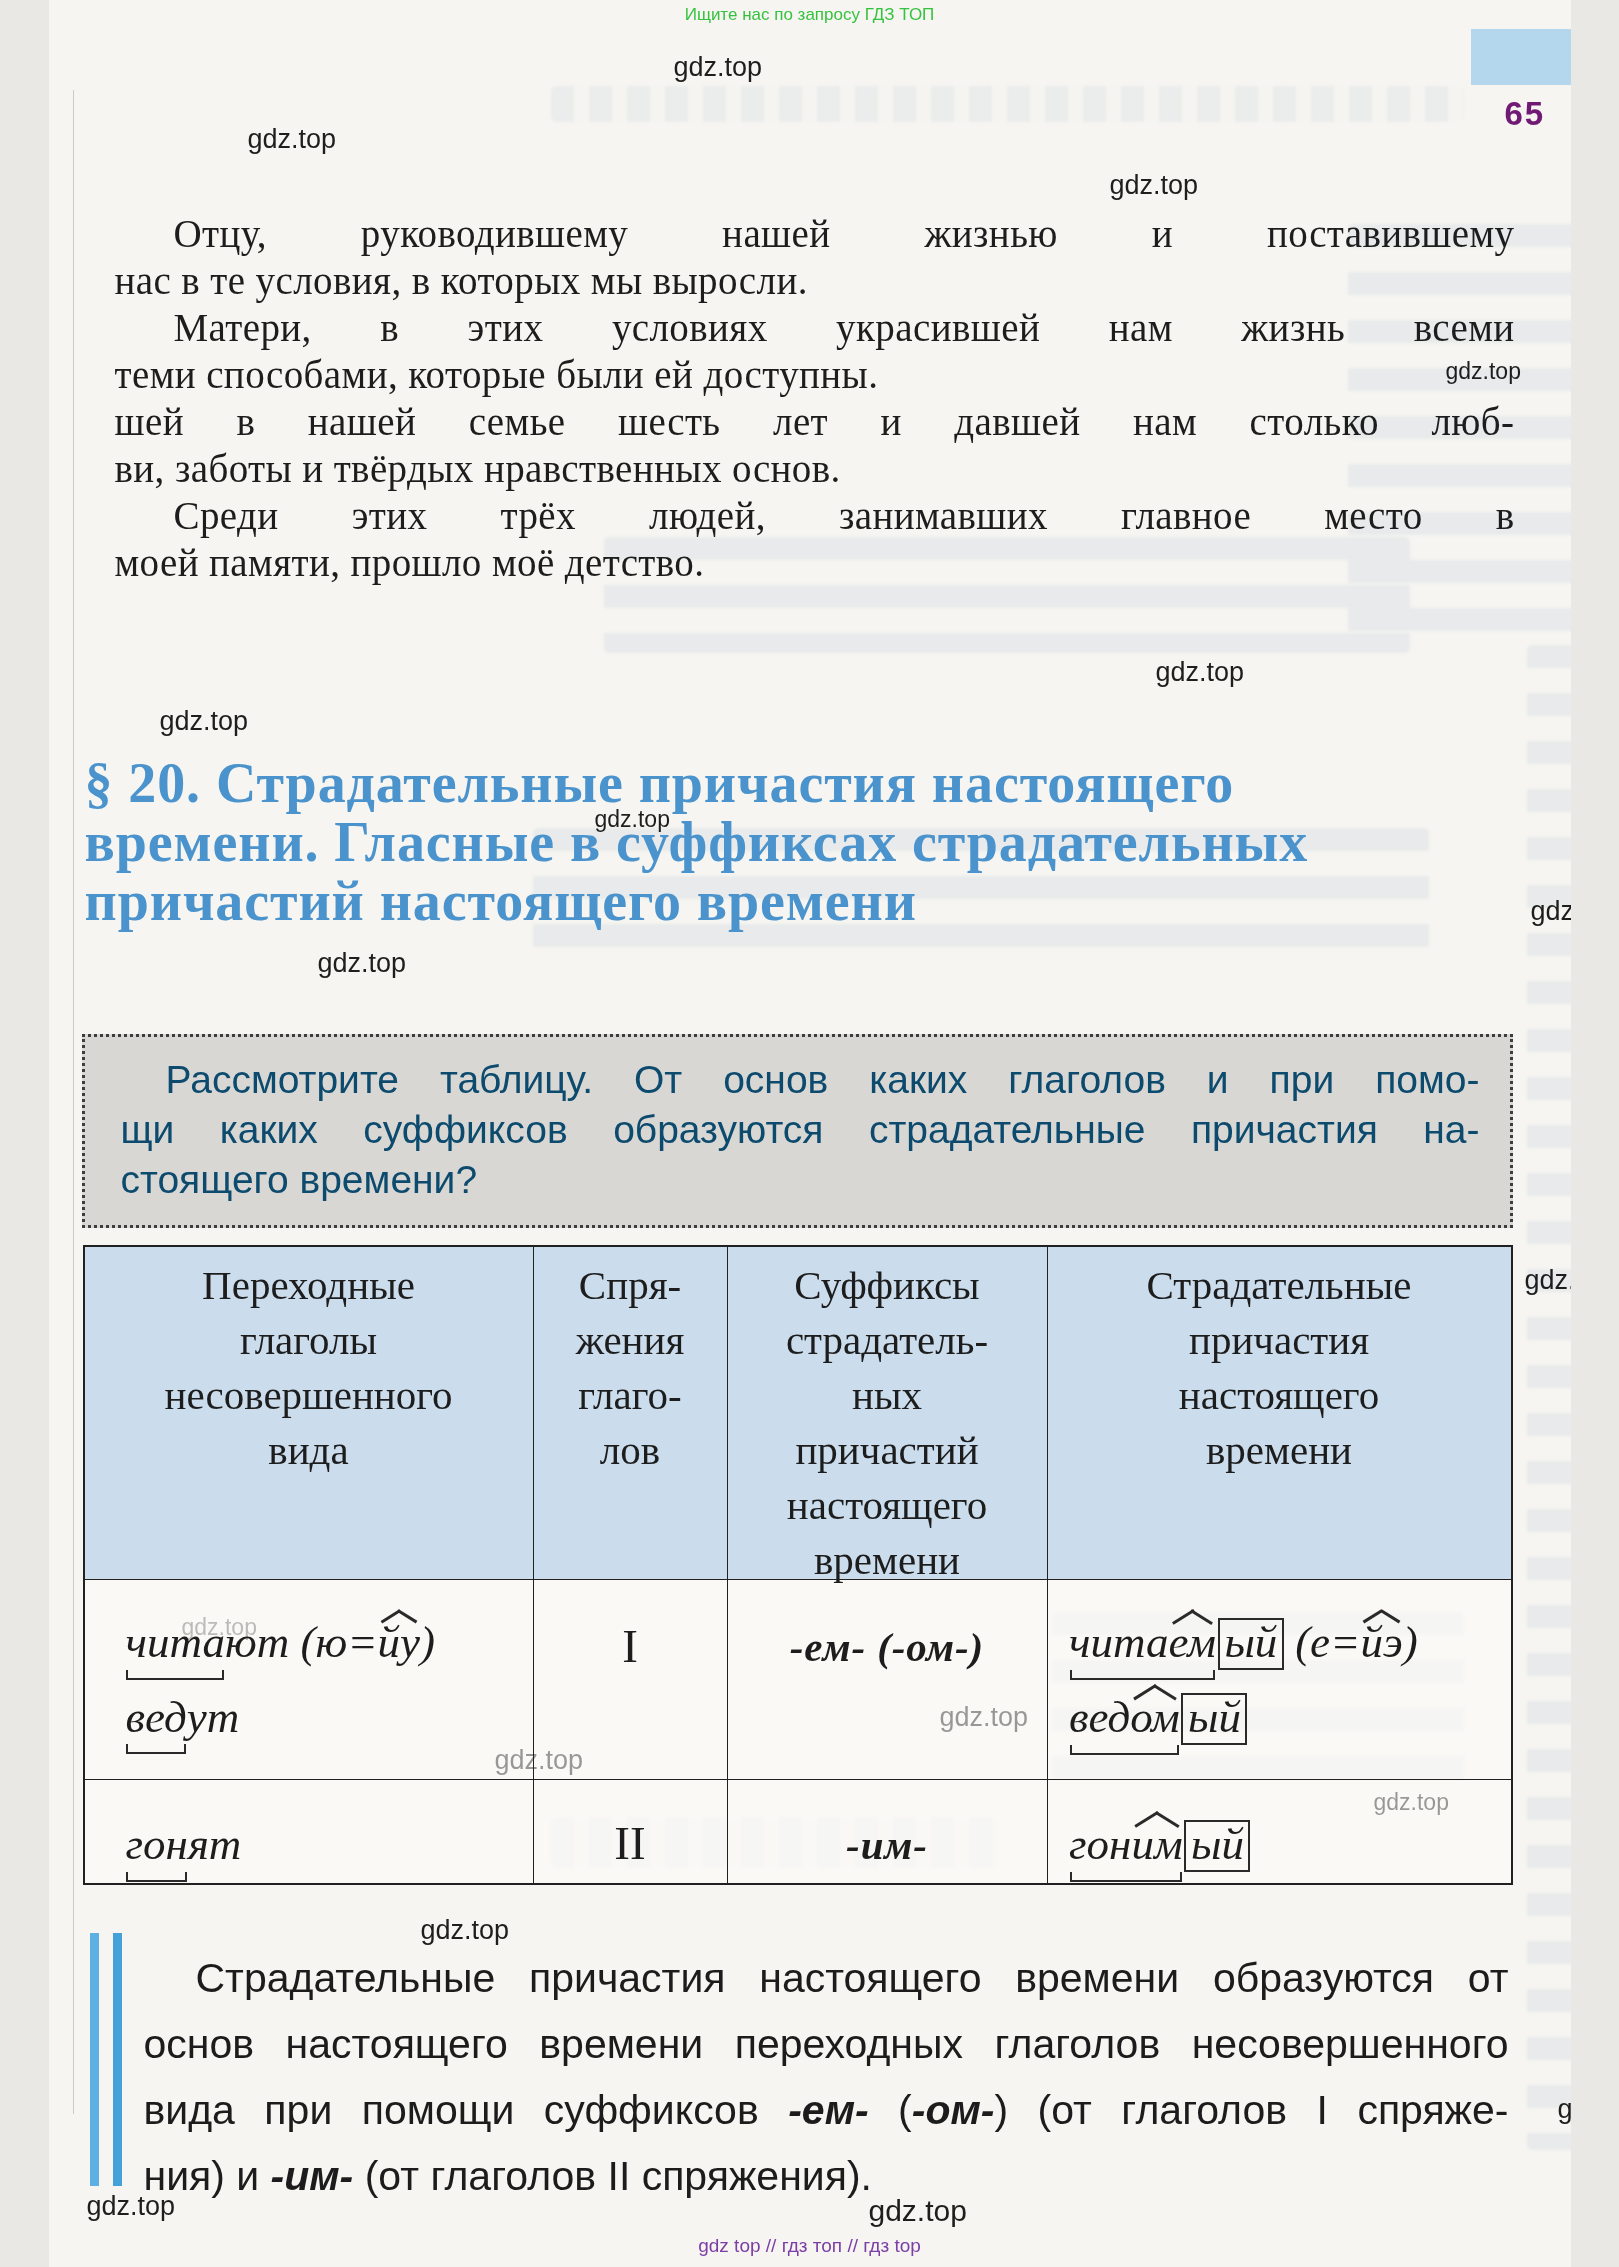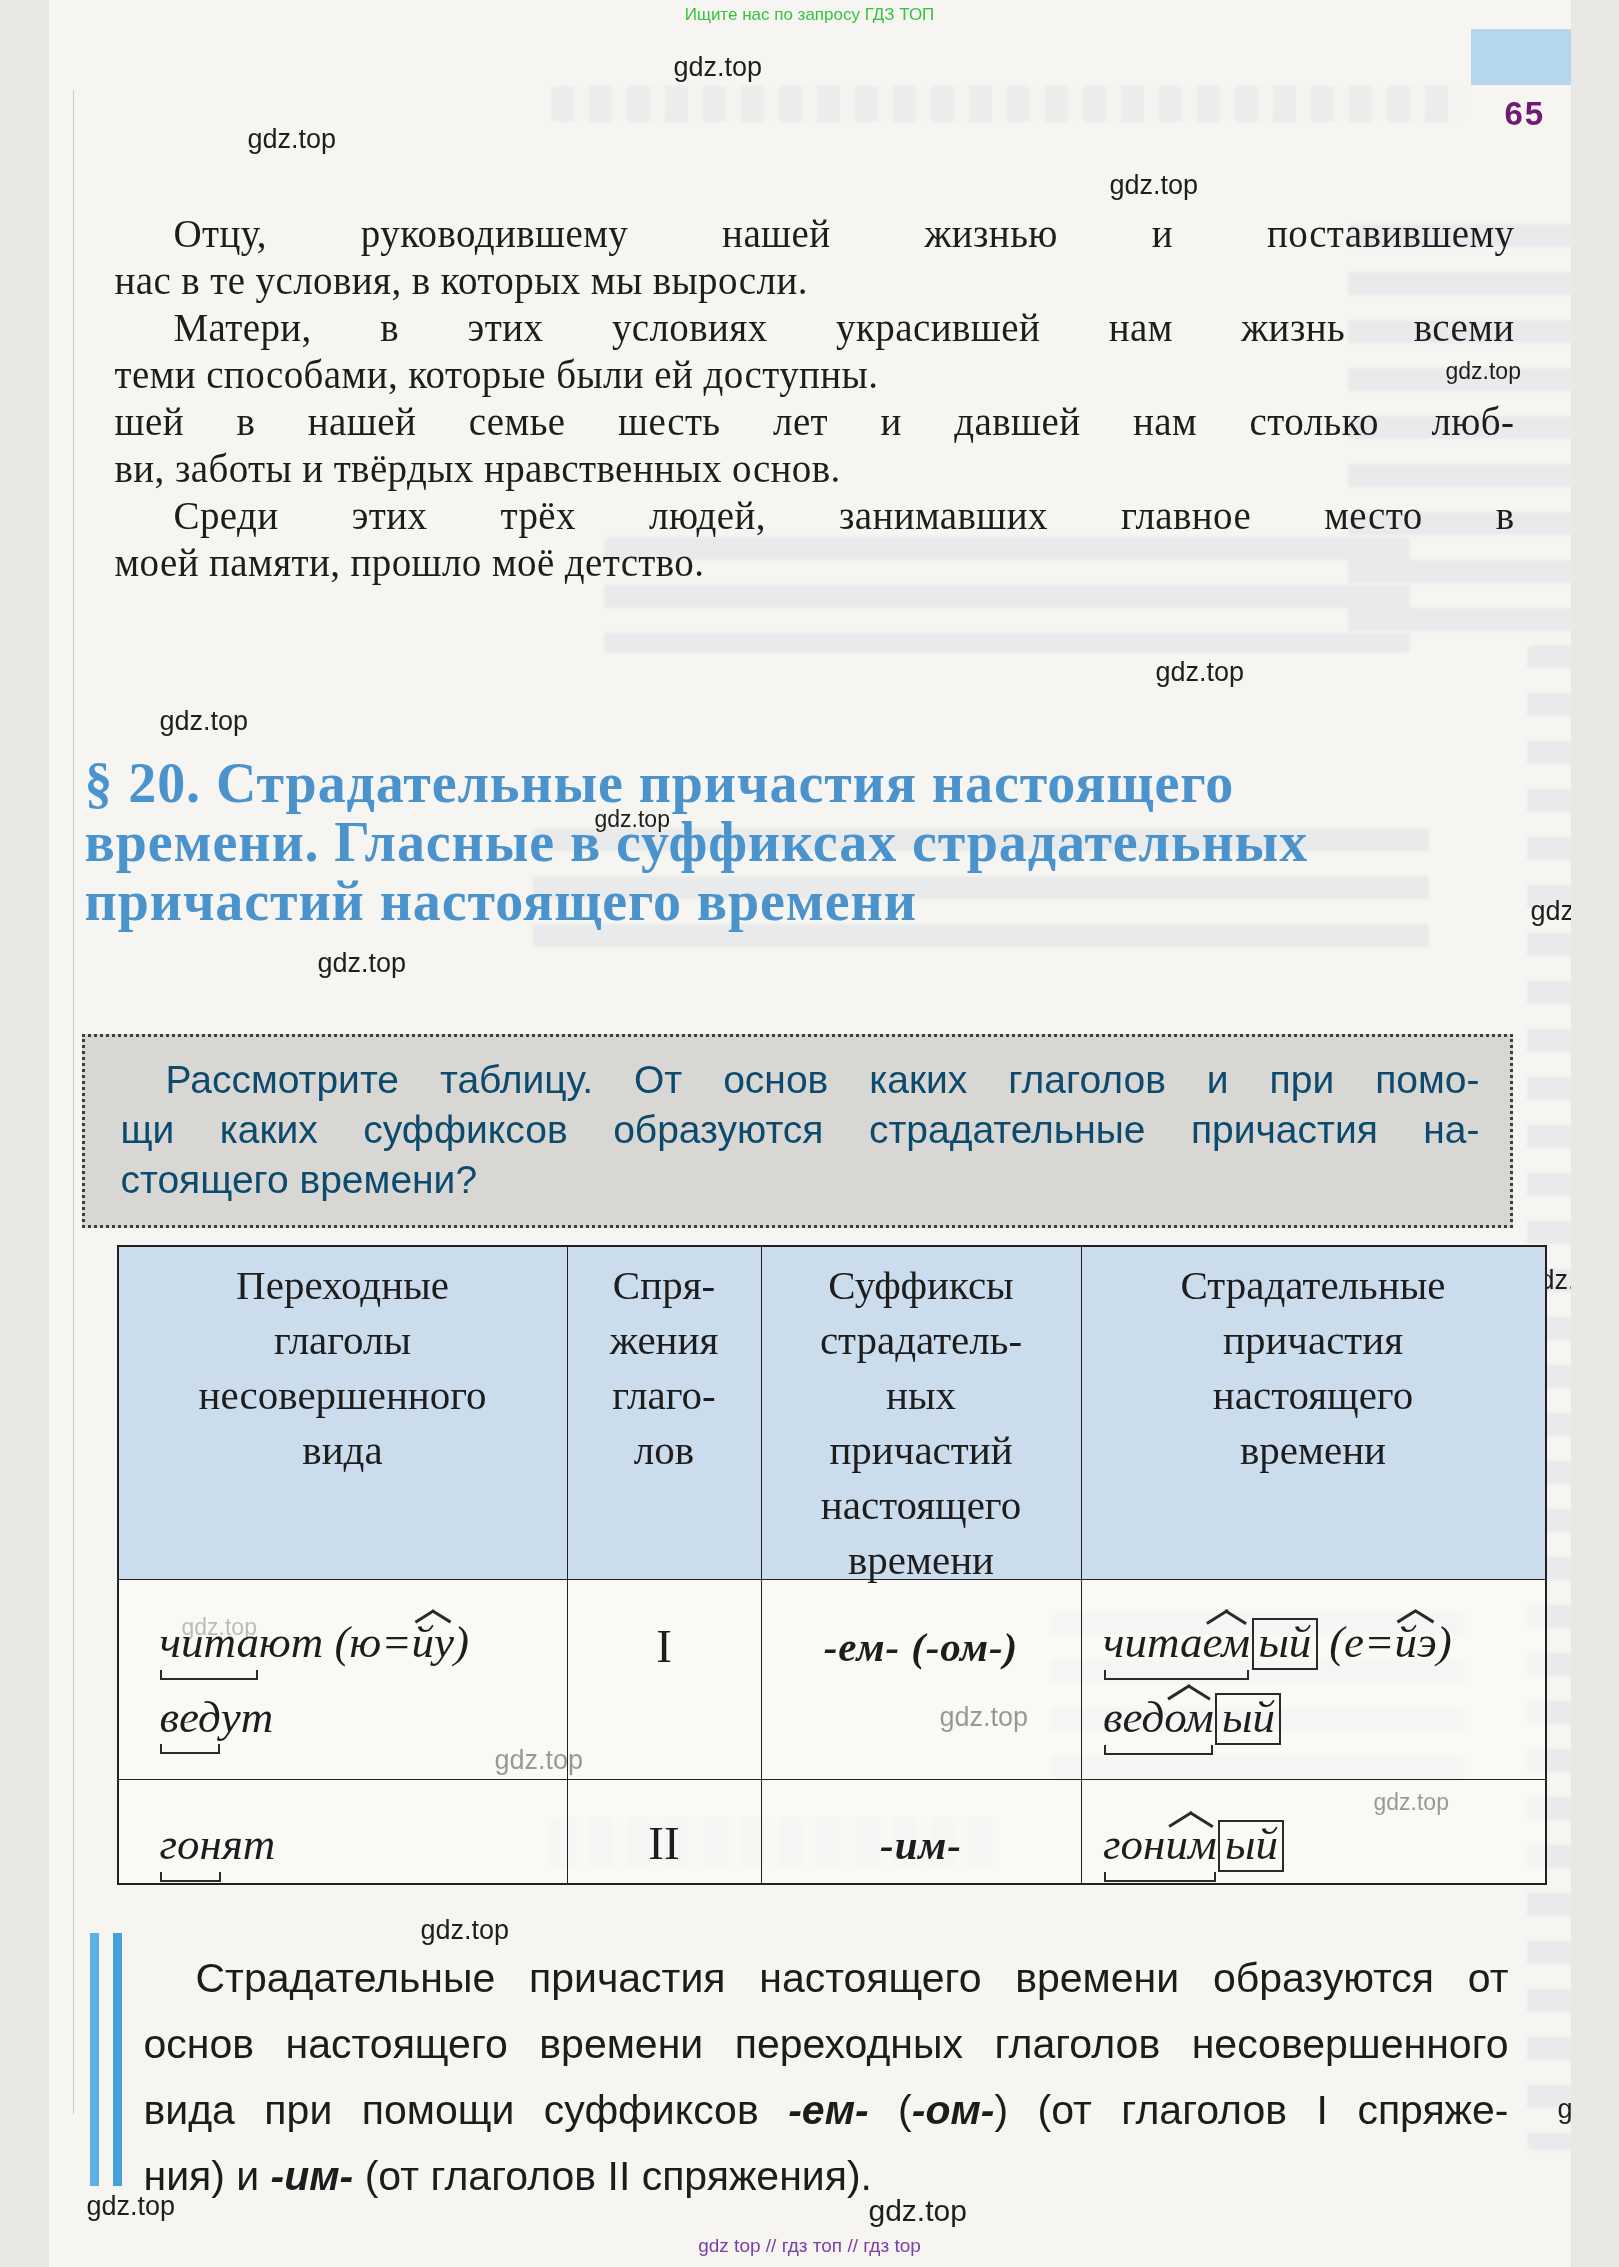--- a/index.html
+++ b/index.html
@@ -43,21 +43,21 @@
     background:#d8d7d3; border:3.6px dotted #3d3d3d; padding:18px 30px 19.7px 36px;
     font-family:"Liberation Sans",sans-serif; font-size:39px; line-height:50px; color:#0c4a6e; }
   .ql { text-align:justify; text-align-last:justify; }
   .ql.end { text-align-last:auto; }
   .ql.ind { text-indent:45px; }
   
   .tbl { position:absolute; left:34px; top:1245px; width:1430px;
     border:2.7px solid #212121; display:grid;
     grid-template-columns:449px 194px 320px auto;
     grid-template-rows:333px 200px 103px;
-    background:rgba(253,252,249,.55);margin-left:34px; }
+    background:rgba(253,252,249,.55); }
   .cell { border-right:1.8px solid #212121; }
   .cell.lastcol { border-right:none; }
   .hc { background:#cbdded; border-bottom:1.8px solid #212121;
     font-size:41px; line-height:55px; text-align:center; white-space:pre-line; padding-top:10.7px; }
   .bc { font-style:italic; font-size:45px; }
   .bc.r1 { border-bottom:1.8px solid #212121; }
   .entry { padding-left:41px; line-height:1.18; white-space:nowrap; }
   .c4 .entry { padding-left:21.5px; }
   .r1 .entry.e1 { padding-top:36px; }
   .r1 .entry.e2 { margin-top:21.5px; }

